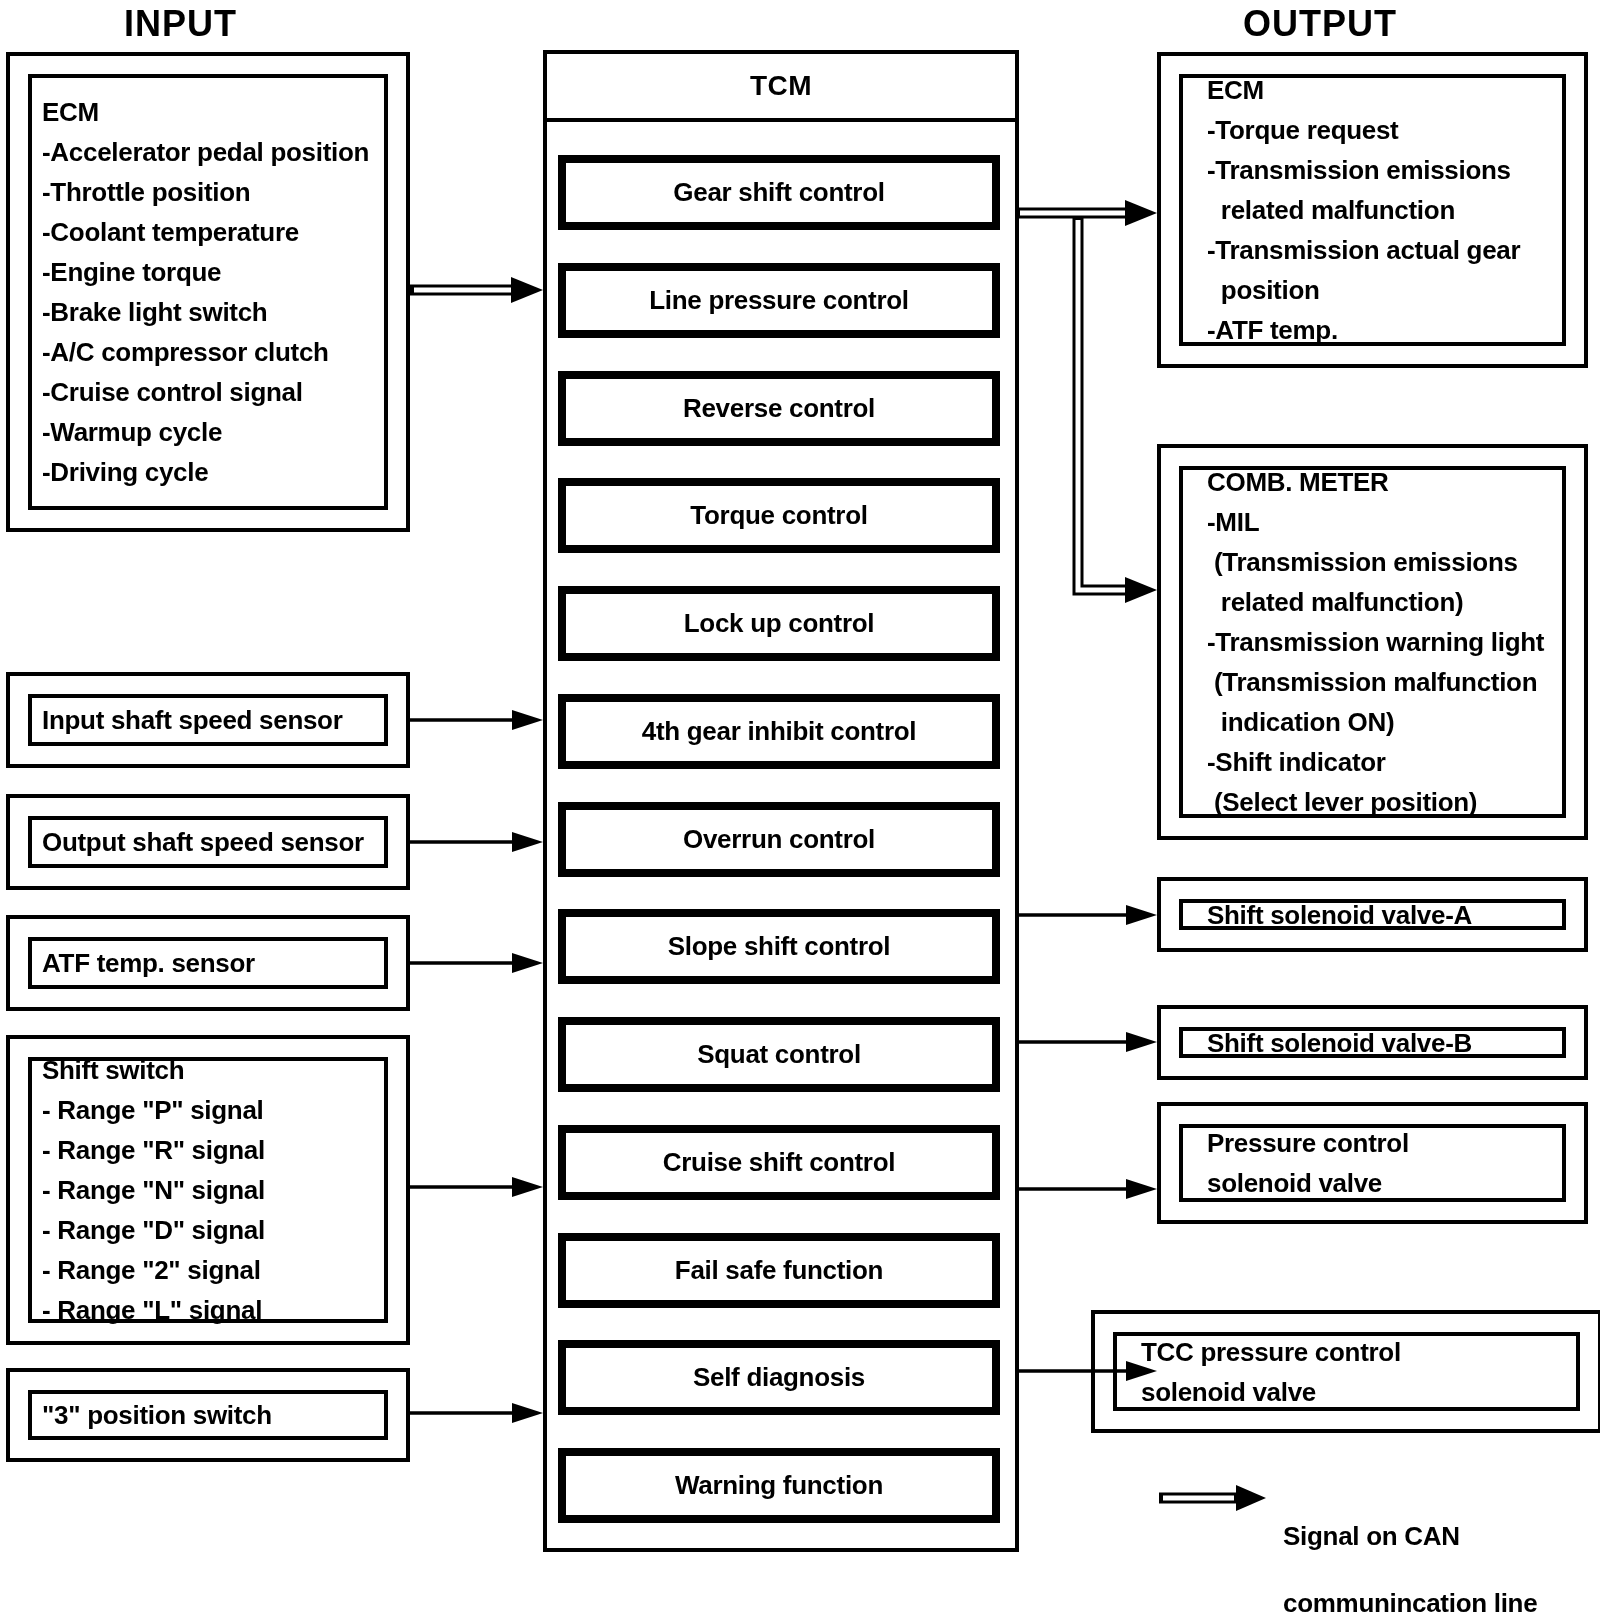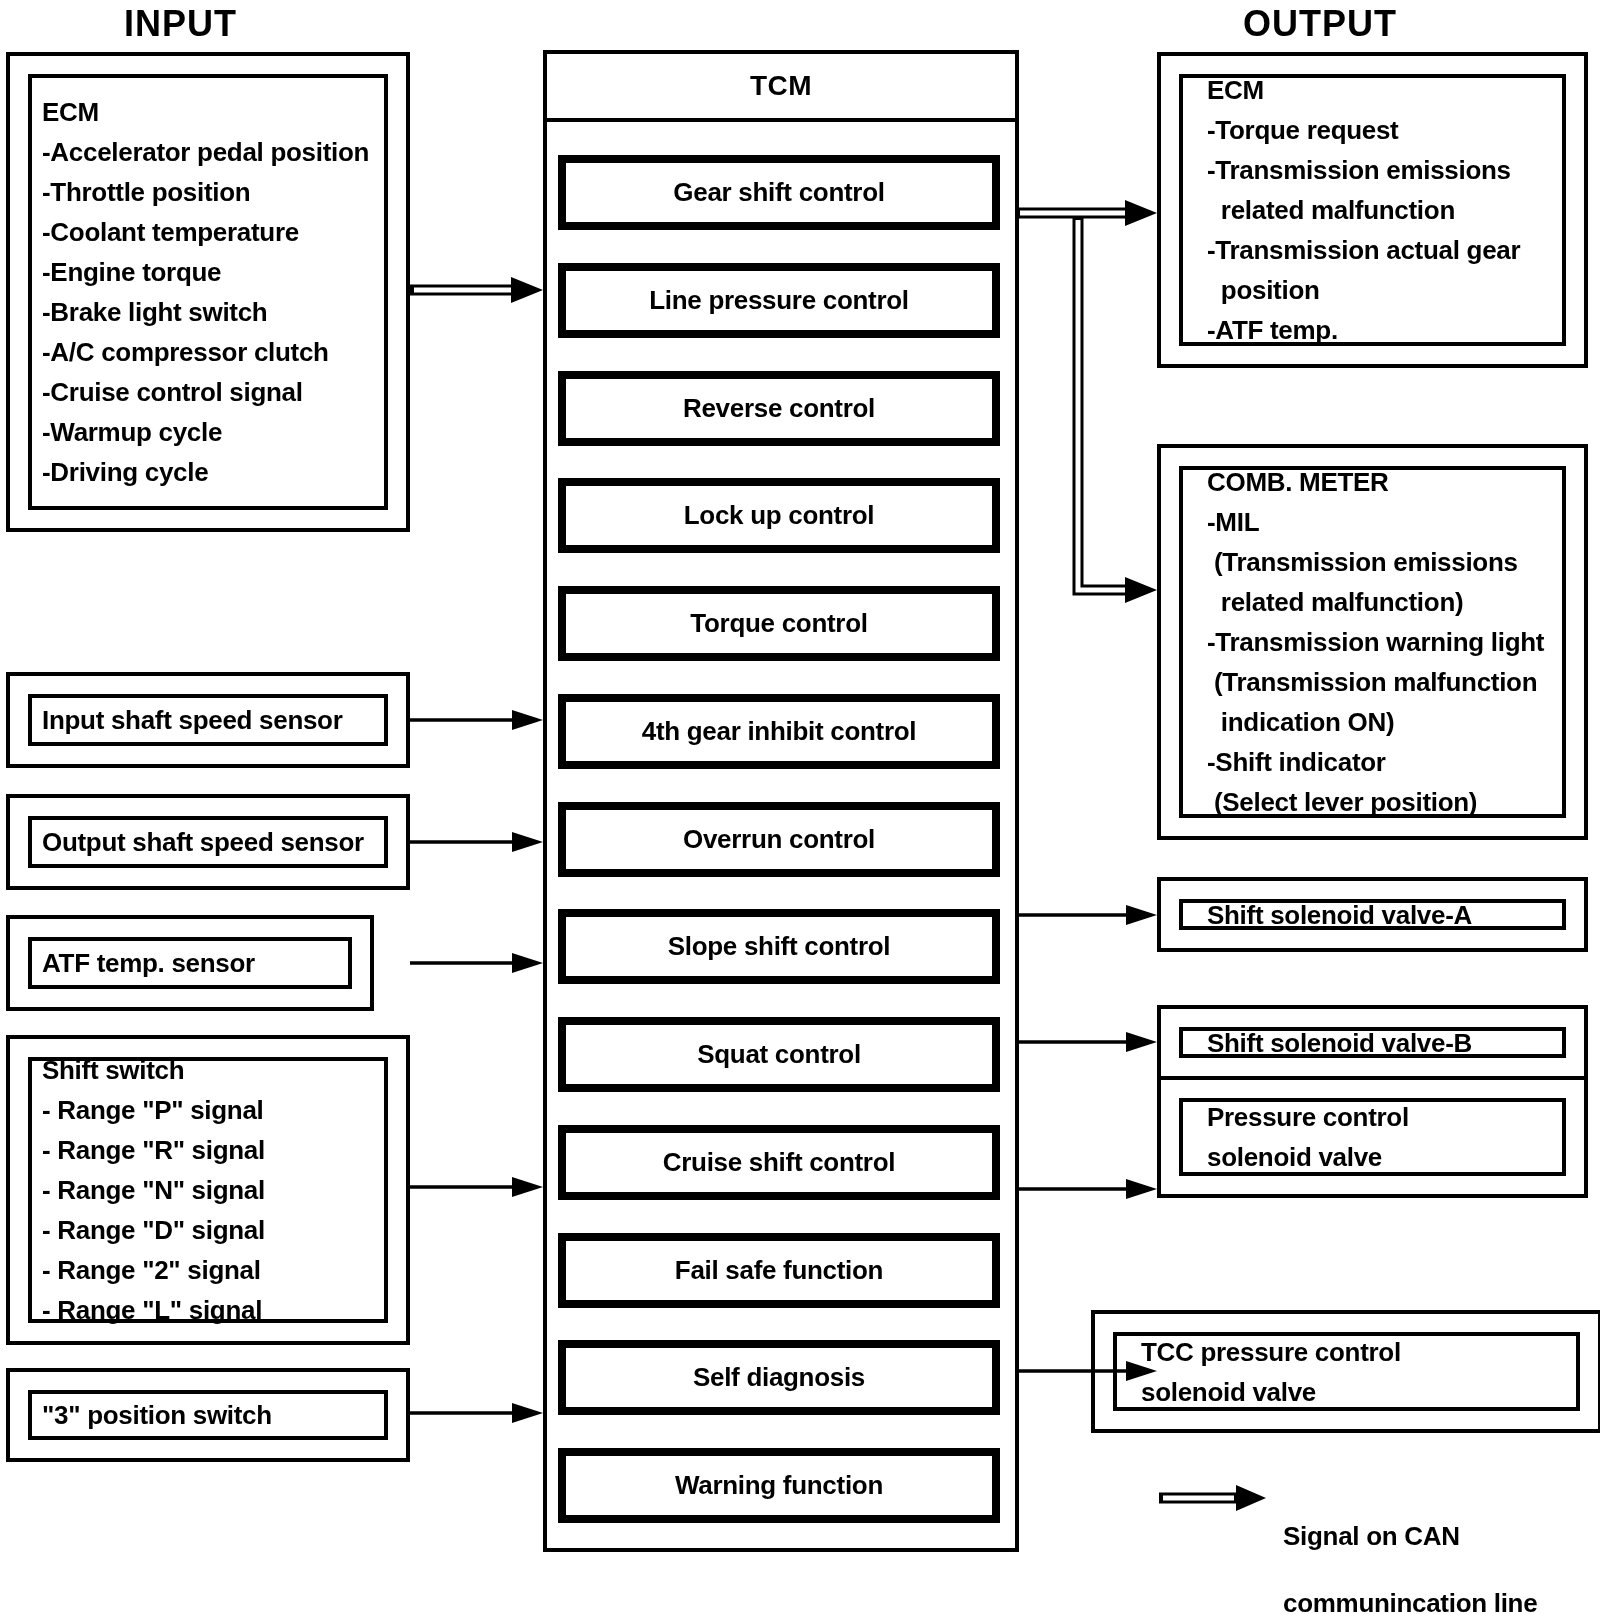--- a/index.html
+++ b/index.html
@@ -84,21 +84,21 @@
     <div class="line">Input shaft speed sensor</div>
   </div>
 </div>
 
 <div class="dbl" style="left:6px;top:794px;width:404px;height:96px">
   <div class="inner">
     <div class="line">Output shaft speed sensor</div>
   </div>
 </div>
 
-<div class="dbl" style="left:6px;top:915px;width:368px;height:96px">
+<div class="dbl" style="left:6px;top:915px;width:404px;height:96px">
   <div class="inner">
     <div class="line">ATF temp. sensor</div>
   </div>
 </div>
 
 <div class="dbl" style="left:6px;top:1035px;width:404px;height:310px">
   <div class="inner">
 
   <div class="line">Shift switch</div>
       <div class="line">- Range "P" signal</div>
@@ -124,24 +124,24 @@
 <div class="tfn">
     <div class="tfn-inner">Gear shift control</div>
   </div>
     <div class="tfn">
     <div class="tfn-inner">Line pressure control</div>
   </div>
     <div class="tfn">
     <div class="tfn-inner">Reverse control</div>
   </div>
     <div class="tfn">
+    <div class="tfn-inner">Torque control</div>
+  </div>
+    <div class="tfn">
     <div class="tfn-inner">Lock up control</div>
-  </div>
-    <div class="tfn">
-    <div class="tfn-inner">Torque control</div>
   </div>
     <div class="tfn">
     <div class="tfn-inner">4th gear inhibit control</div>
   </div>
     <div class="tfn">
     <div class="tfn-inner">Overrun control</div>
   </div>
     <div class="tfn">
     <div class="tfn-inner">Slope shift control</div>
   </div>
@@ -195,21 +195,21 @@
     <div class="line">Shift solenoid valve-A</div>
   </div>
 </div>
 
 <div class="dbl" style="left:1157px;top:1005px;width:431px;height:75px">
   <div class="inner pad24">
     <div class="line">Shift solenoid valve-B</div>
   </div>
 </div>
 
-<div class="dbl" style="left:1157px;top:1076px;width:431px;height:122px">
+<div class="dbl" style="left:1157px;top:1102px;width:431px;height:122px">
   <div class="inner pad24">
 
   <div class="line">Pressure control</div>
       <div class="line">solenoid valve</div>
     </div>
 </div>
 
 <div class="dbl" style="left:1091px;top:1310px;width:511px;height:123px">
   <div class="inner pad24">
 

